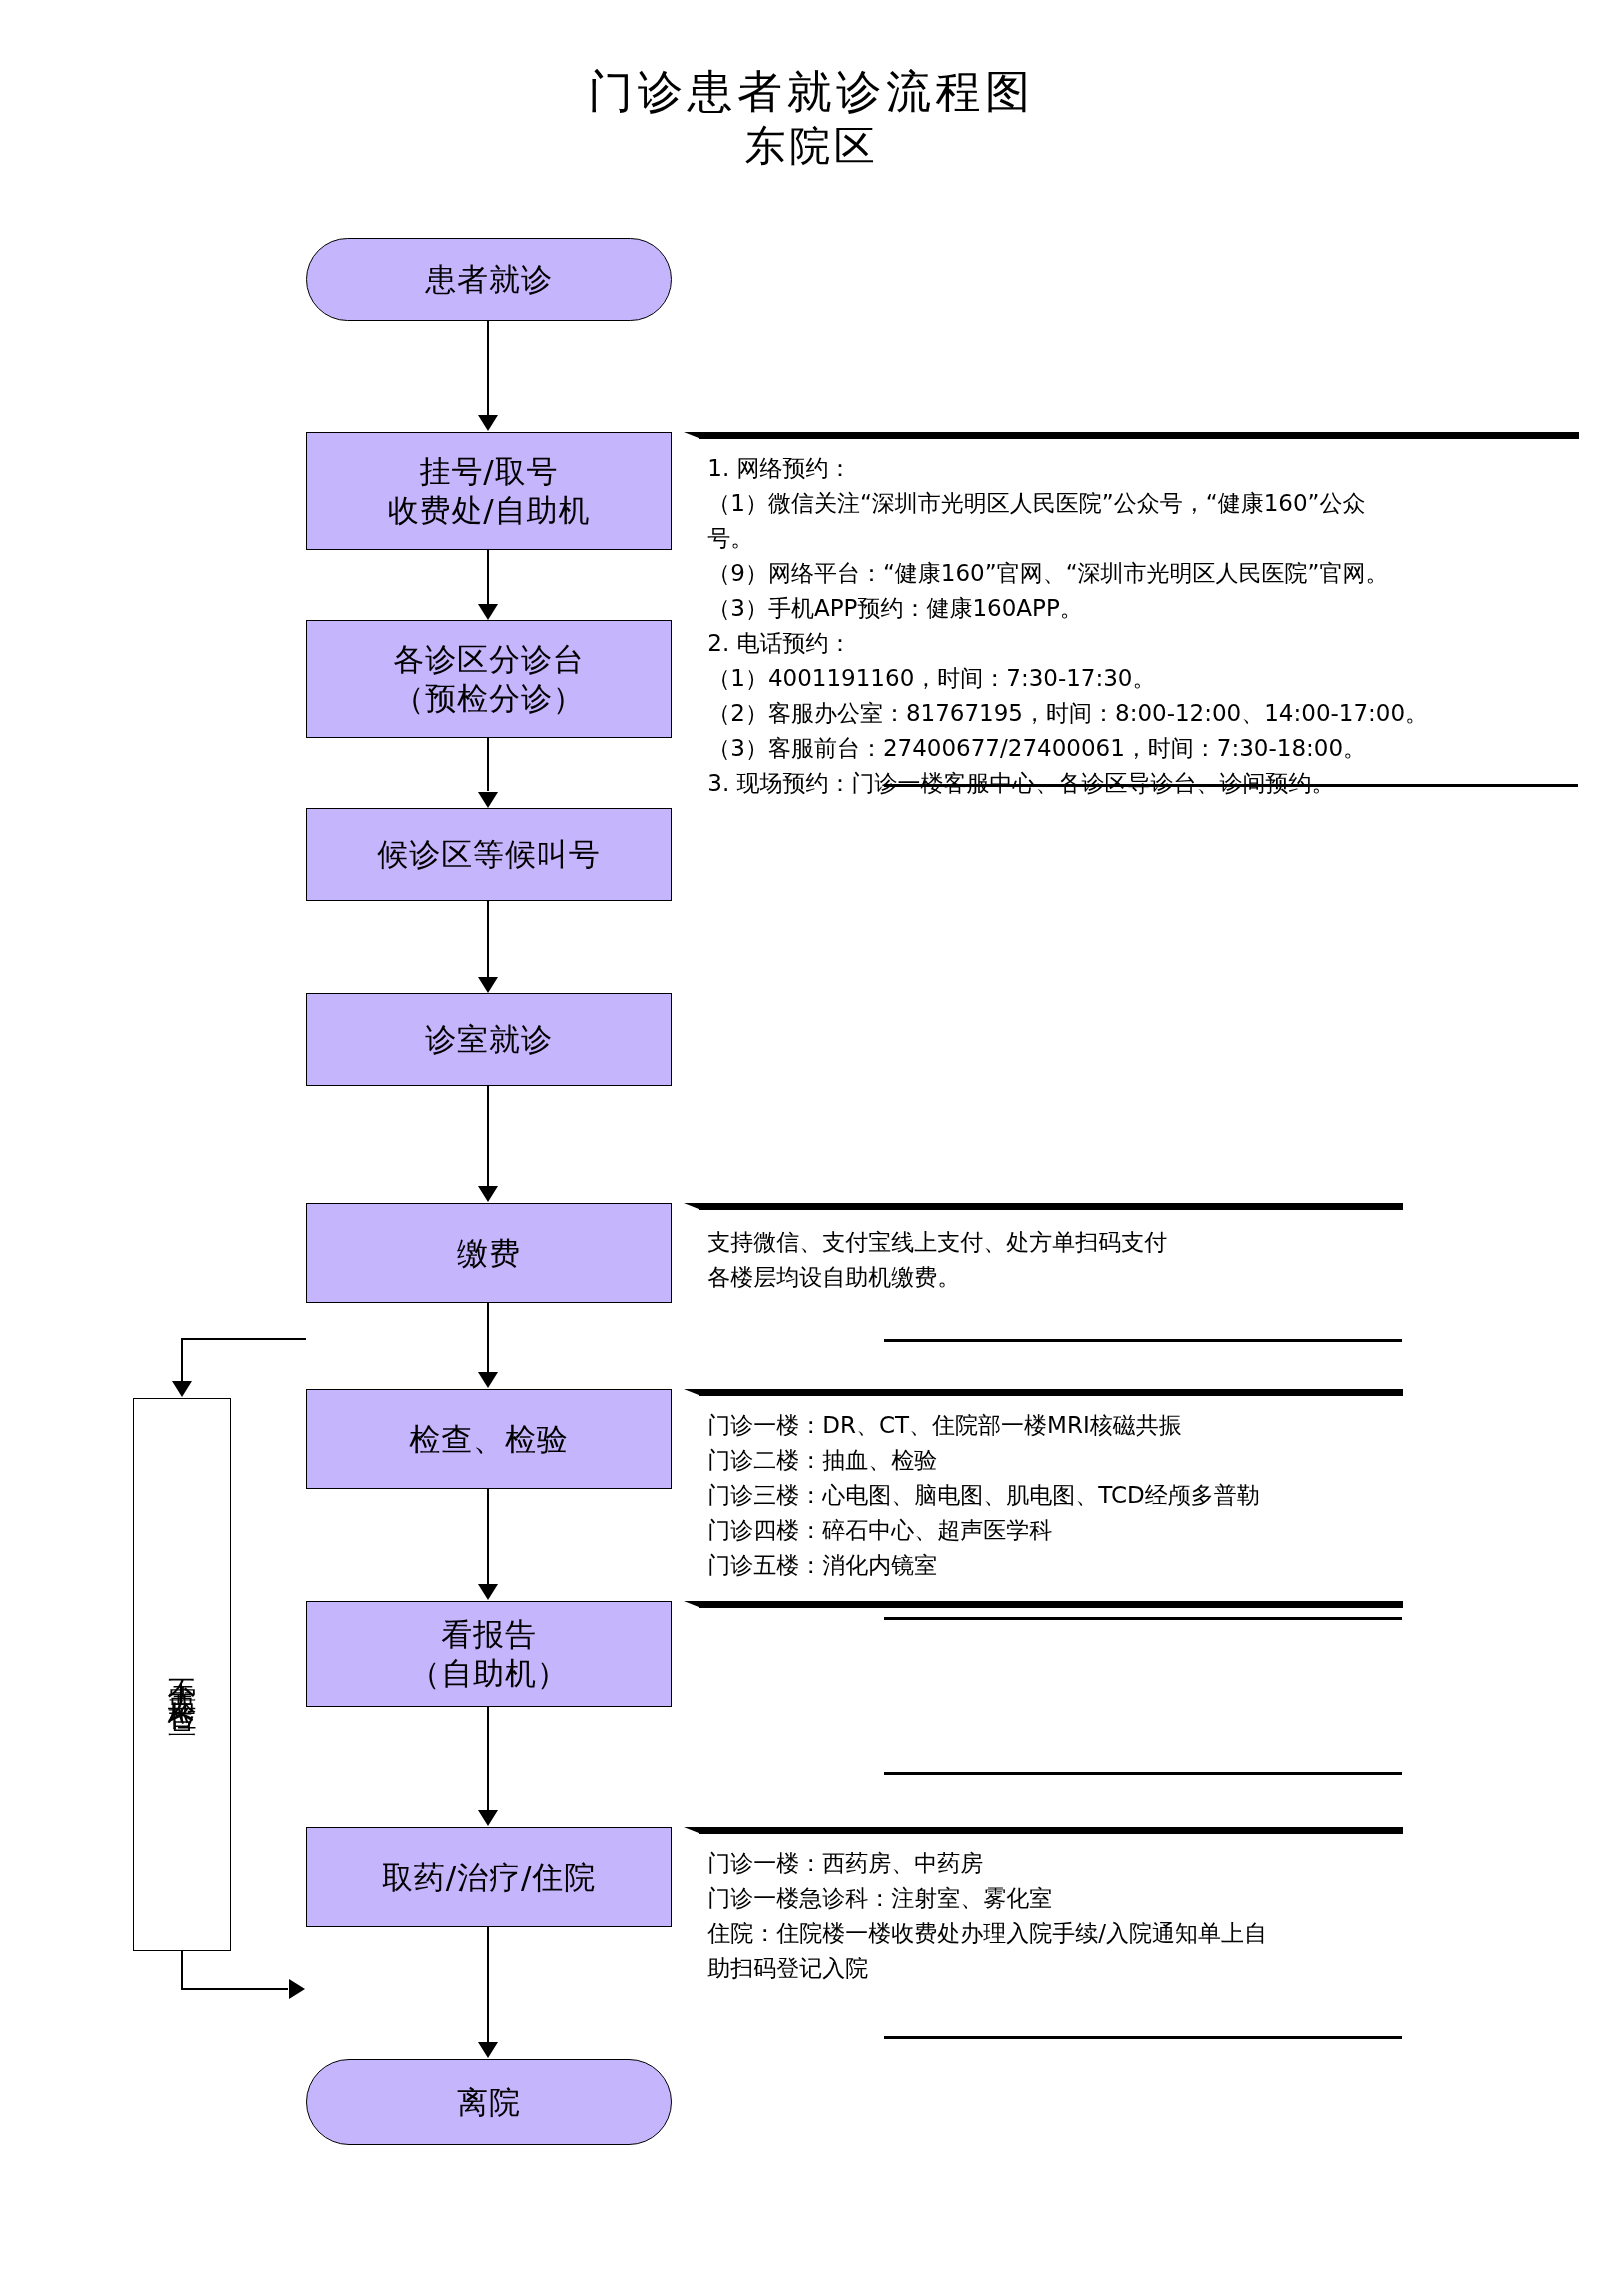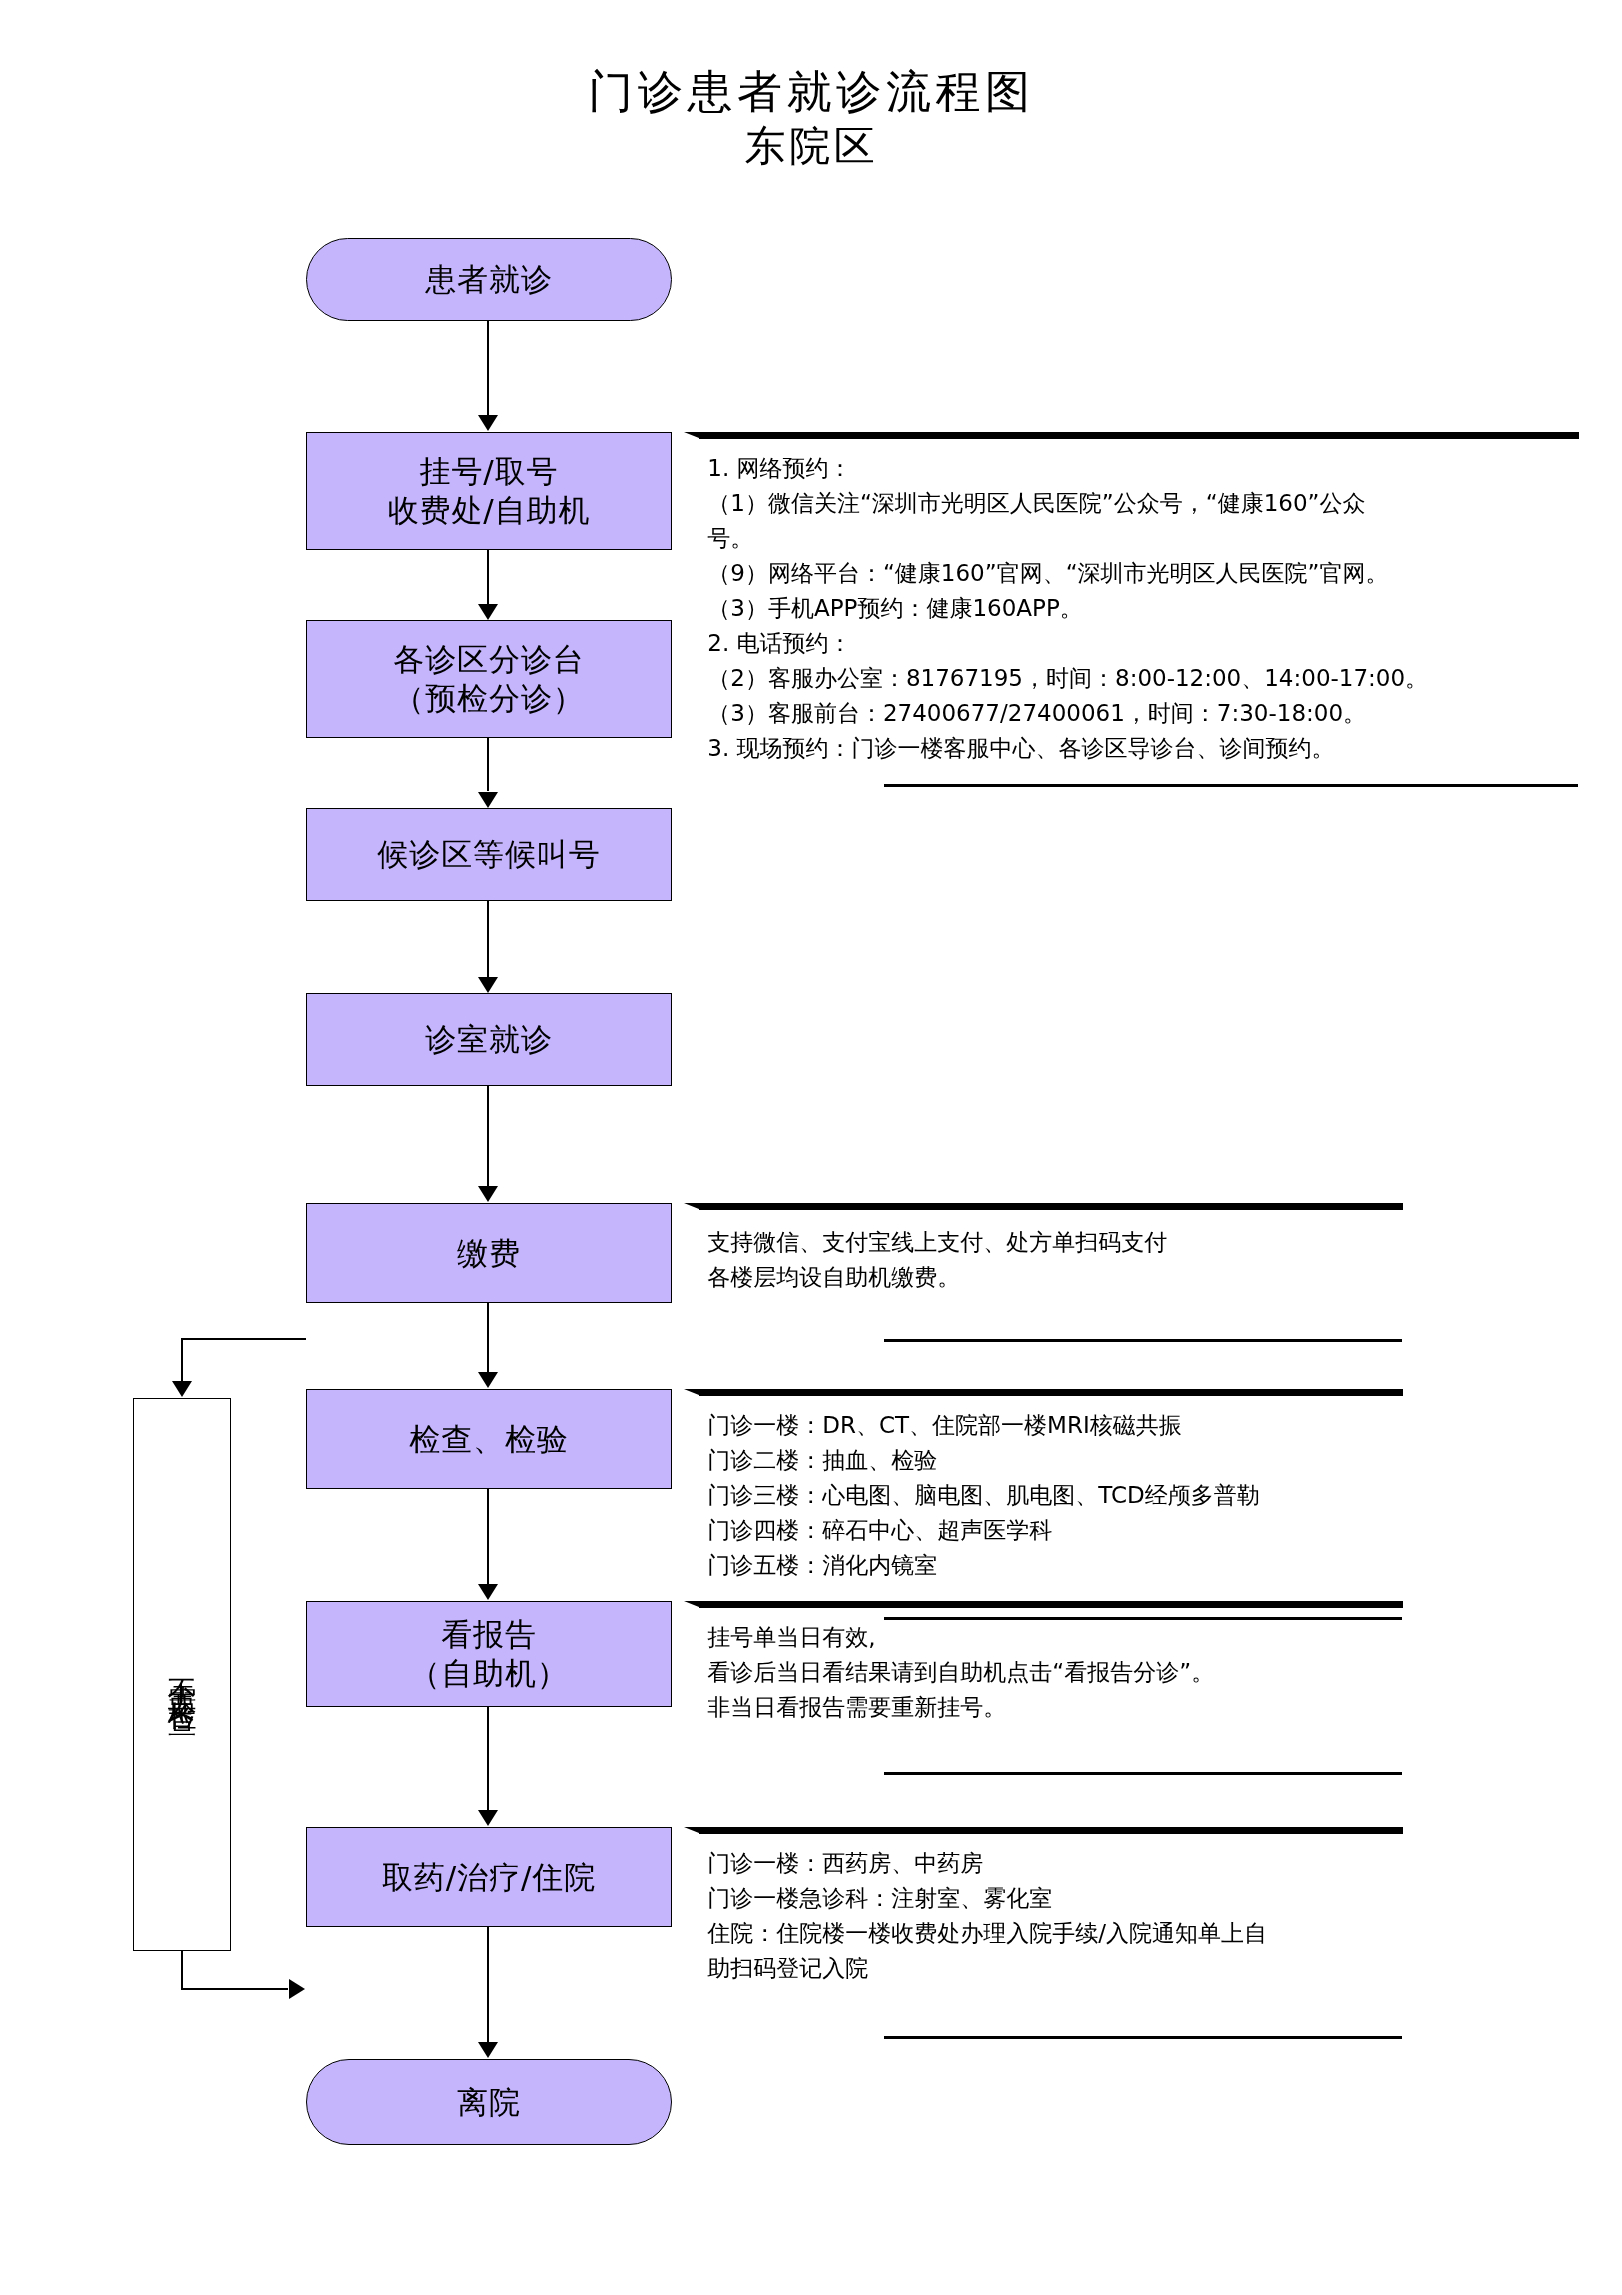--- a/index.html
+++ b/index.html
@@ -250,20 +250,21 @@
   <div class="annot" style="left:699px; top:419px; width:880px; height:352px;">
     <div class="annot-topbar" style="width:880px;"></div>
     <div class="annot-flag"></div>
     <div class="annot-body" style="top:19.4px;">
       <p>1. 网络预约：</p>
       <p>（1）微信关注“深圳市光明区人民医院”公众号，“健康160”公众</p>
       <p>号。</p>
       <p>（9）网络平台：“健康160”官网、“深圳市光明区人民医院”官网。</p>
       <p>（3）手机APP预约：健康160APP。</p>
       <p>2. 电话预约：</p>
+      <p>（1）4001191160，时间：7:30-17:30。</p>
       <p>（2）客服办公室：81767195，时间：8:00-12:00、14:00-17:00。</p>
       <p>（3）客服前台：27400677/27400061，时间：7:30-18:00。</p>
       <p>3. 现场预约：门诊一楼客服中心、各诊区导诊台、诊间预约。</p>
     </div>
     <div class="annot-botline" style="left:185px; top:352px; width:694px;"></div>
   </div>
 
   <div class="annot" style="left:699px; top:1190px; width:704px; height:139px;">
     <div class="annot-topbar" style="width:704px;"></div>
     <div class="annot-flag"></div>
@@ -283,25 +284,20 @@
       <p>门诊三楼：心电图、脑电图、肌电图、TCD经颅多普勒</p>
       <p>门诊四楼：碎石中心、超声医学科</p>
       <p>门诊五楼：消化内镜室</p>
     </div>
     <div class="annot-botline" style="left:185px; top:228px; width:518px;"></div>
   </div>
 
   <div class="annot" style="left:699px; top:1588px; width:704px; height:185px;">
     <div class="annot-topbar" style="width:704px;"></div>
     <div class="annot-flag"></div>
-    <div class="annot-body" style="top:19.4px;">
-      <p>挂号单当日有效,</p>
-      <p>看诊后当日看结果请到自助机点击“看报告分诊”。</p>
-      <p>非当日看报告需要重新挂号。</p>
-    </div>
     <div class="annot-botline" style="left:185px; top:171px; width:518px;"></div>
   </div>
 
   <div class="annot" style="left:699px; top:1814px; width:704px; height:222px;">
     <div class="annot-topbar" style="width:704px;"></div>
     <div class="annot-flag"></div>
     <div class="annot-body" style="top:19.4px;">
       <p>门诊一楼：西药房、中药房</p>
       <p>门诊一楼急诊科：注射室、雾化室</p>
       <p>住院：住院楼一楼收费处办理入院手续/入院通知单上自</p>

